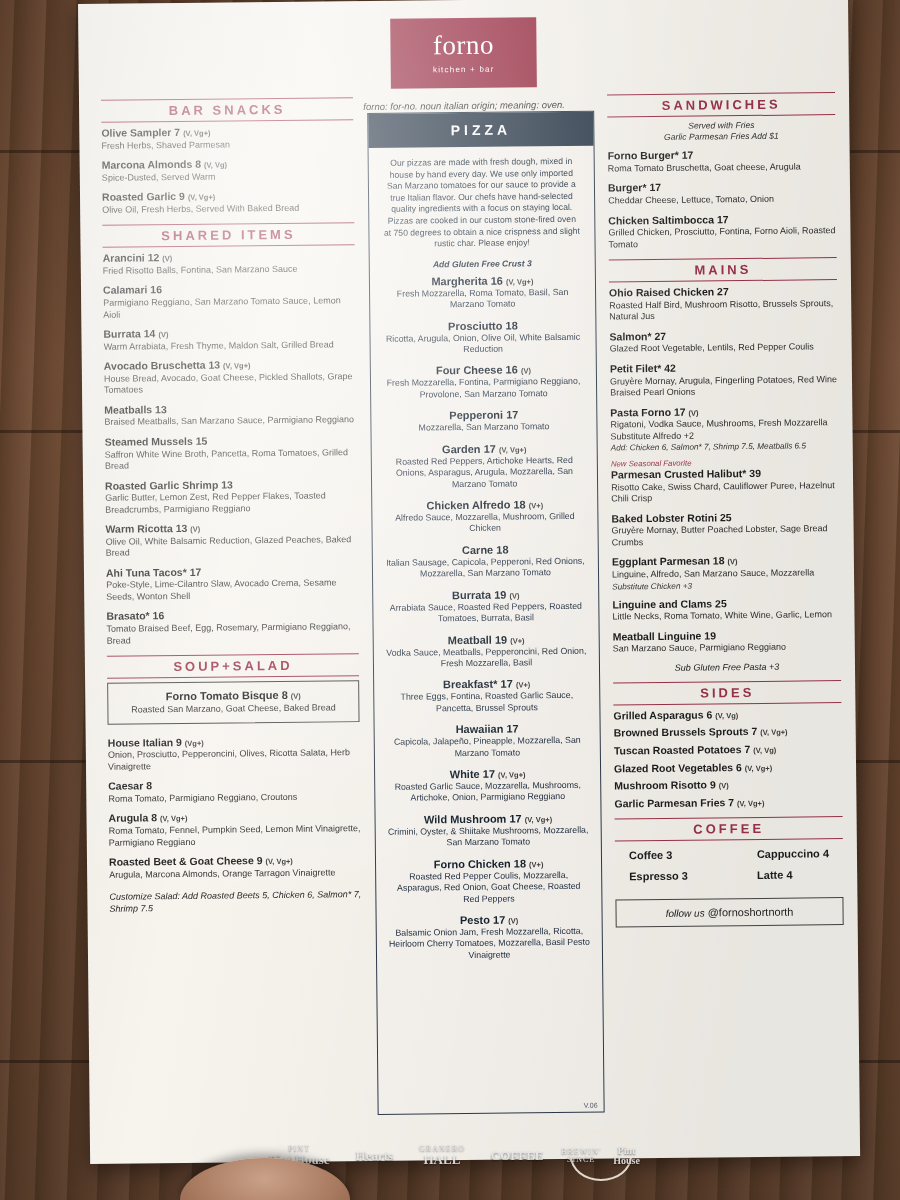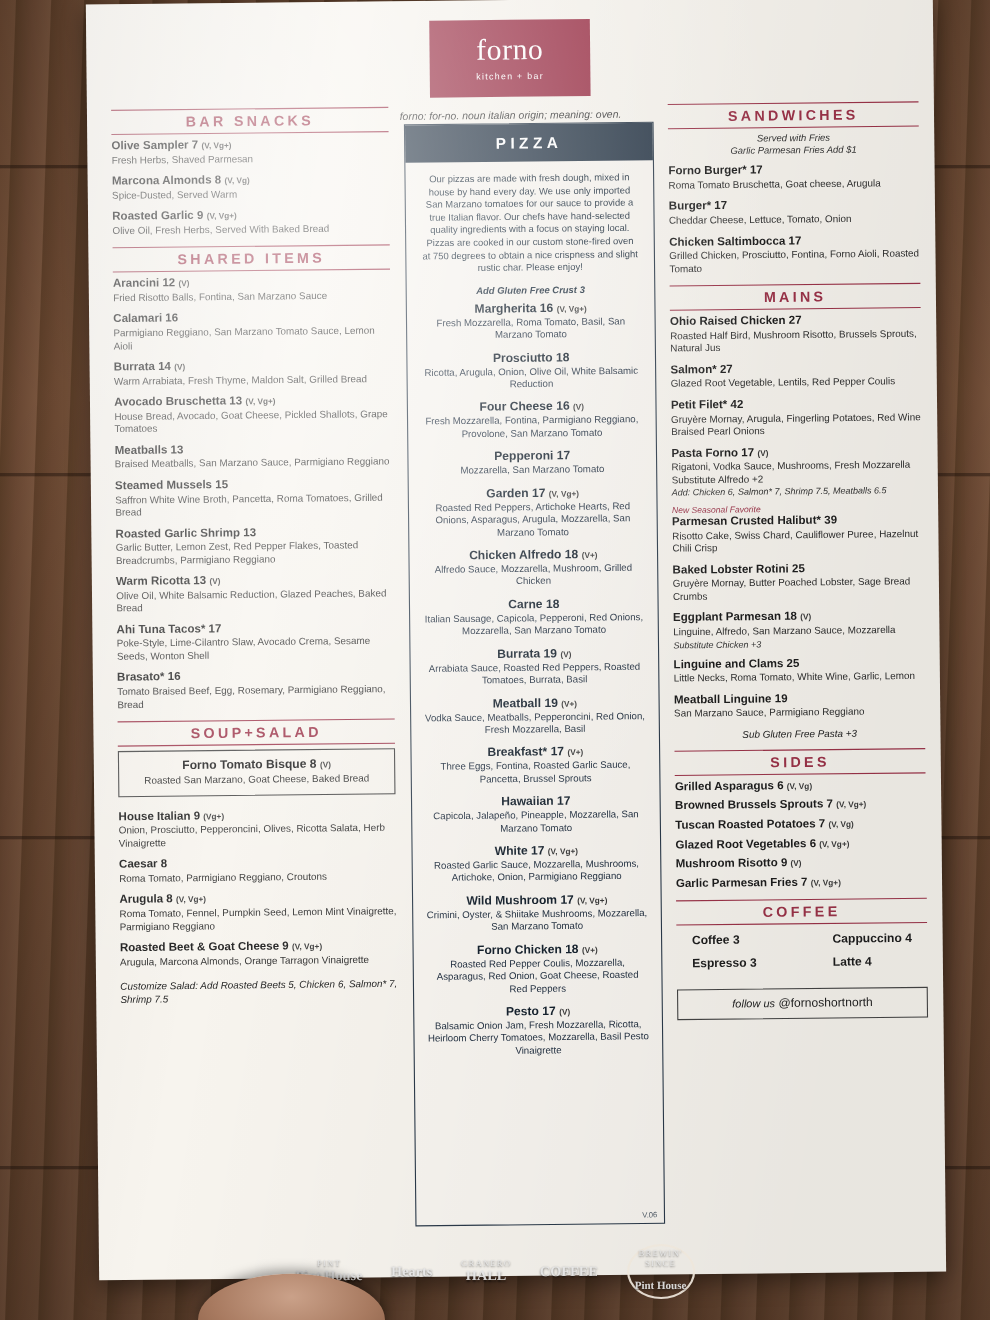--- a/index.html
+++ b/index.html
@@ -133,21 +133,21 @@
   }
   .blogo{
     color:#e5e5e5;font-family:"Liberation Serif",serif;text-align:center;
     font-size:13px;line-height:1.05;text-shadow:0 1px 2px rgba(0,0,0,.6);
     opacity:.92;
   }
   .blogo .l1{font-size:8px;letter-spacing:1px;display:block;}
   .blogo .l2{display:block;font-weight:bold;}
   .blogo.circle{
     width:58px;height:46px;border:2px solid #efe7dc;border-radius:50%;
-    display:flex;flex-direction:column;align-items:center;justify-content:center;
+    display:flex;flex-direction:row;align-items:center;justify-content:center;
     font-size:10px;
     gap:12px;
   }
 </style>
 </head>
 <body>
 
 <div class="table-bg">
   <div class="plank-line" style="top:150px"></div>
   <div class="plank-line" style="top:430px"></div>

